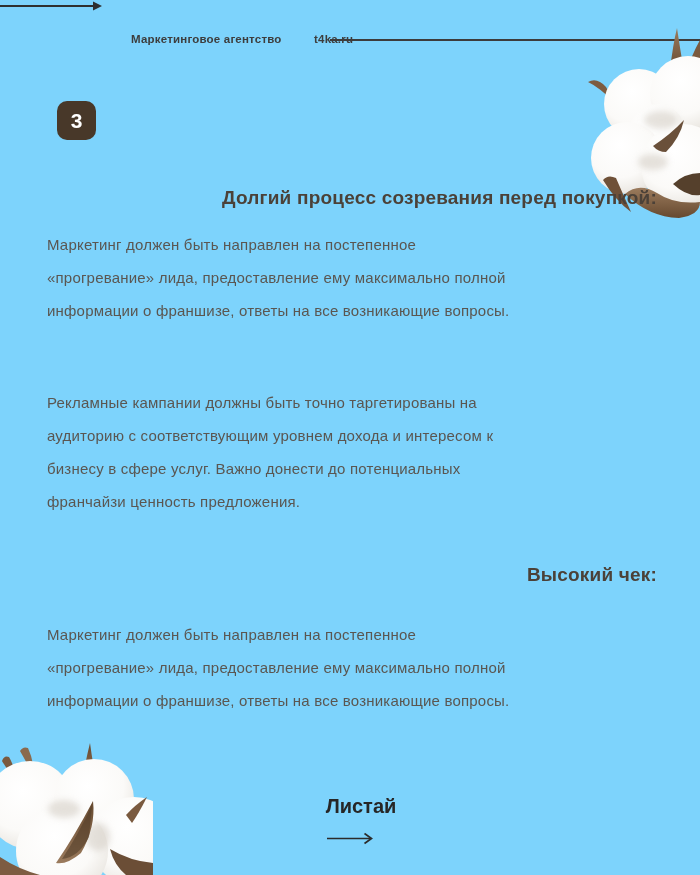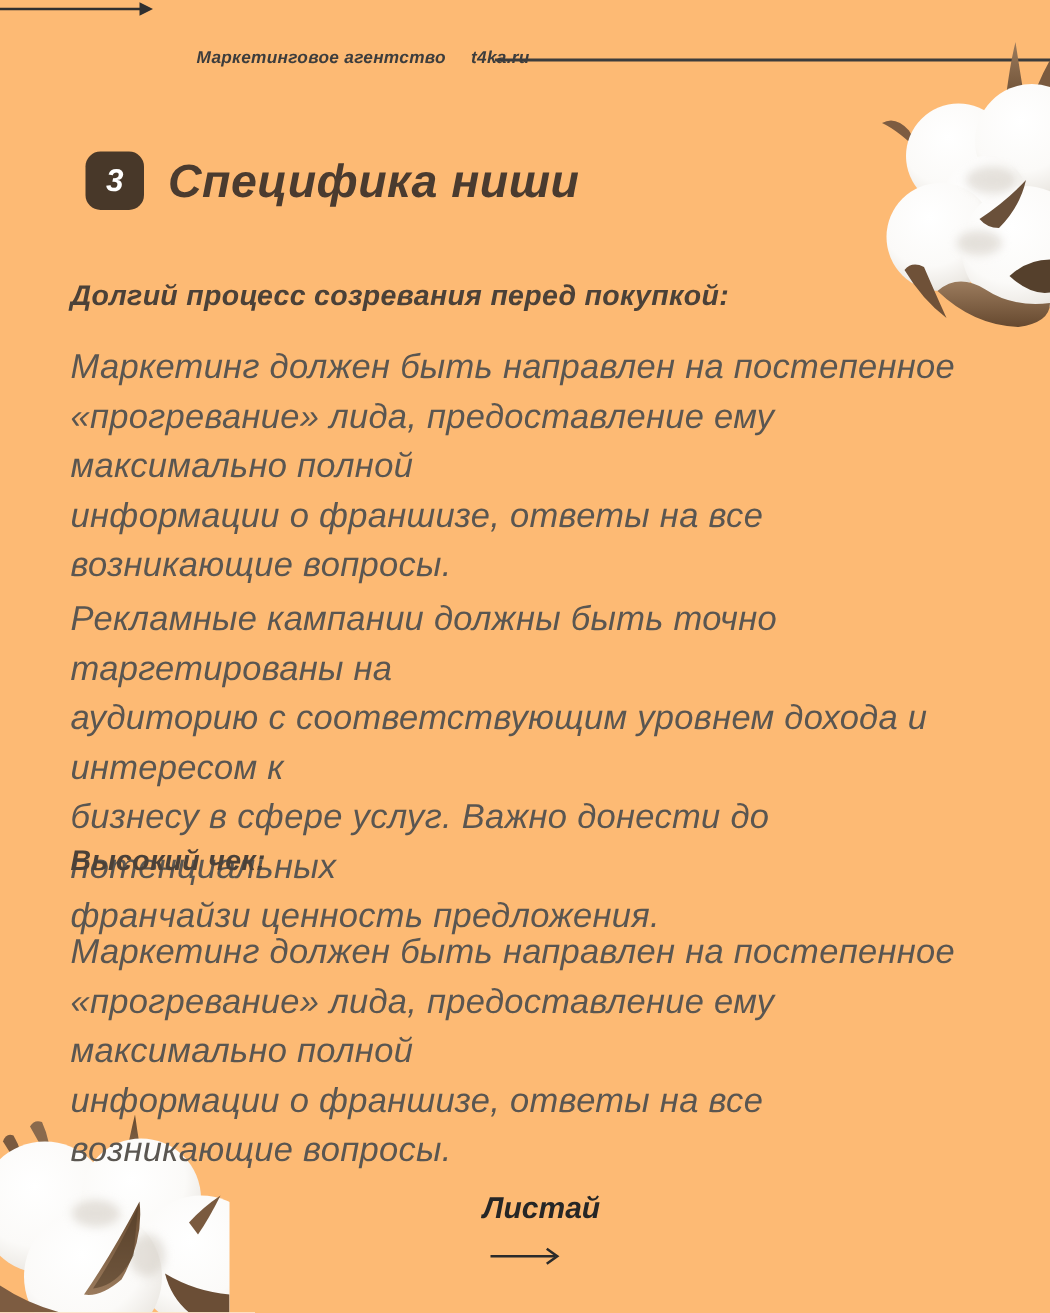--- a/index.html
+++ b/index.html
@@ -1,19 +1,19 @@
 <!DOCTYPE html>
 <html><head>
 <meta charset="utf-8">
 <style>
   * { margin:0; padding:0; box-sizing:border-box; }
   html,body { background:#ffffff; }
   .page {
-    position:relative; width:700px; height:875px; background:#fdba74;
-    font-family:"Liberation Sans", sans-serif; overflow:hidden; margin:0 auto;font-style:italic;
+    position:relative; width:700px; height:875px; background:#7dd3fc;
+    font-family:"Liberation Sans", sans-serif; overflow:hidden; margin:0 auto;
   }
 
   
   .hdr-arrow { position:absolute; left:0; top:34; width:102px; height:12px; z-index:3; }
   .hdr-label { position:absolute; top:33px; font-size:11.5px; font-weight:700;
                color:#3d3d3d; letter-spacing:.2px; z-index:3; }
   .hdr-agency { left:131px; }
   .hdr-site   { left:266px;margin-left:48px; }
   .hdr-line { position:absolute; left:330px; top:39px; width:370px; height:2px;
               background:#3c3c3c; z-index:1; }
@@ -26,25 +26,25 @@
   
   .title-row { position:absolute; left:57px; top:101px; display:flex; align-items:center; z-index:4; }
   .num-badge { width:39px; height:39px; background:#483829; border-radius:10px;
                color:#ffffff; font-size:21px; font-weight:700; display:flex;
                align-items:center; justify-content:center; }
   .page-title { margin-left:16px; font-size:31px; font-weight:700; color:#4a3b2f;
                 letter-spacing:.3px; }
 
   
   .sec-h { position:absolute; left:47px; width:610px; font-size:19px; font-weight:700;
-           color:#4b4138; letter-spacing:.2px; z-index:4; }
-  .sec-b { position:absolute; left:47px; width:612px; font-size:23px; font-weight:400;
+           color:#4b4138; letter-spacing:.2px; z-index:4;text-align:right; }
+  .sec-b { position:absolute; left:47px; width:612px; font-size:15px; font-weight:400;
            color:#5a5651; line-height:33px; letter-spacing:.2px; white-space:pre-line; z-index:4; }
   .s1h { top:187px; }  .s1b { top:228px; }
-  .s2h { top:364px; }  .s2b { top:396px; }
+  .s2h { top:364px; }  .s2b { top:386px; }
   .s3h { top:564px; }  .s3b { top:618px; }
 
   
   .swipe-label { position:absolute; left:0; top:795px; width:682px; text-align:center;
                  font-size:20px; font-weight:700; color:#262626; z-index:4;padding-left:40px; }
   .swipe-arrow { position:absolute; left:0; top:831px; width:700px; text-align:center; z-index:4; }
 </style>
 </head>
 <body>
 
@@ -85,21 +85,20 @@
     <ellipse cx="74" cy="96" rx="17" ry="9" fill="#cdc6bc" opacity=".5" filter="url(#soft1)"></ellipse>
     <ellipse cx="66" cy="138" rx="15" ry="8" fill="#cdc6bc" opacity=".5" filter="url(#soft1)"></ellipse>
     <path d="M66 122 Q84 110 97 96 Q93 114 79 128 Q71 128 66 122" fill="#5d4129" opacity=".92"></path>
     <path d="M16 156 Q28 176 44 188 Q35 168 29 154 Q21 150 16 156" fill="#6f5138"></path>
     <path d="M38 170 Q62 193 92 194 Q113 191 113 178 Q88 181 70 169 Q52 158 38 170" fill="url(#gbr1)"></path>
     <path d="M86 160 Q100 173 113 171 L113 149 Q98 149 86 160" fill="#55402c"></path>
   </svg>
 
   <div class="title-row">
     <div class="num-badge">3</div>
-    <div class="page-title">Специфика ниши</div>
   </div>
 
   <div class="sec-h s1h">Долгий процесс созревания перед покупкой:</div>
   <div class="sec-b s1b">Маркетинг должен быть направлен на постепенное
 «прогревание» лида, предоставление ему максимально полной
 информации о франшизе, ответы на все возникающие вопросы.</div>
 
   <div class="sec-b s2b">Рекламные кампании должны быть точно таргетированы на
 аудиторию с соответствующим уровнем дохода и интересом к
 бизнесу в сфере услуг. Важно донести до потенциальных

